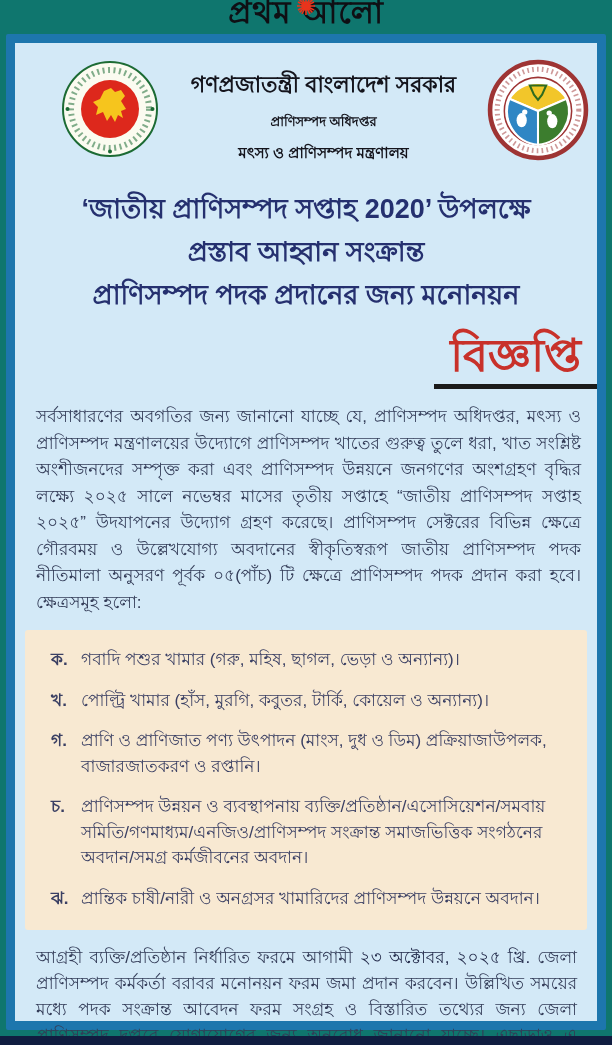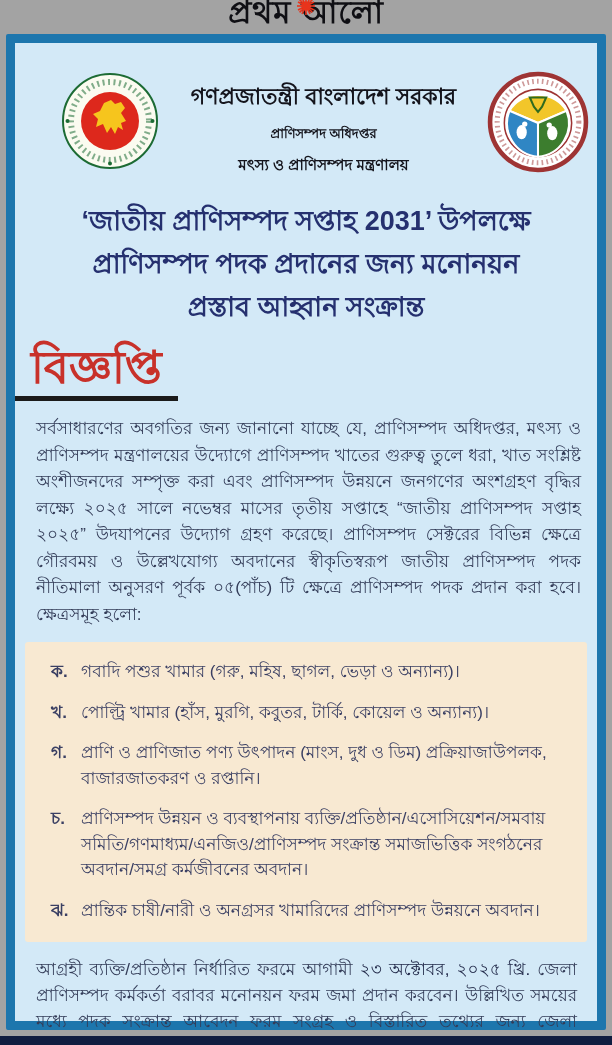--- a/index.html
+++ b/index.html
@@ -1,48 +1,48 @@
 <!DOCTYPE html>
 <html><head>
 <meta charset="utf-8">
 <style>
   * { margin:0; padding:0; box-sizing:border-box; }
   html,body { background:#ffffff; }
   .page {
     position:relative; width:612px; height:1045px; margin:0 auto;
-    background:#a3a3a3; overflow:hidden;
+    background:#0f766e; overflow:hidden;
     font-family:"Liberation Sans","DejaVu Sans",sans-serif;
   }
   
   .masthead {
     position:absolute; top:-5px; left:0; width:100%; height:38px;
     text-align:center;
   }
   .masthead-text {
     font-size:31px; font-weight:bold; color:#0f0f14; letter-spacing:1px;
     line-height:36px;
   }
   .sun { position:absolute; left:297px; top:2px; }
   
   .notice-box {
     position:absolute; top:34px; left:6px; width:600px; height:996px;
     border:9px solid #1d76ad; background:#d3e9f7; border-radius:2px;
   }
-  .header-row { display:flex; align-items:flex-start; padding:28px 8px 0 12px;margin-left:33px; }
+  .header-row { display:flex; align-items:flex-start; padding:16px 8px 0 12px;margin-left:33px; }
   .seal { flex:0 0 auto; }
   .header-text { flex:1 1 auto; text-align:center; padding-top:8px; color:#14141c; }
   .gov-line   { font-size:22px; font-weight:bold; margin-bottom:8px; }
   .dept-line  { font-size:13px; font-weight:bold; margin-bottom:8px; }
   .min-line   { font-size:15px; font-weight:bold; }
   
   .title-block {
     margin-top:22px; text-align:center;
     color:#25306f; font-weight:bold; font-size:27px; line-height:43px;
   }
-  .bij-wrap { text-align:left; margin-top:14px; }
+  .bij-wrap { text-align:right; margin-top:14px; }
   .bij-label {
     display:inline-block; font-size:45px; font-weight:bold; color:#c8312a;
     line-height:1.12; padding:0 16px 3px; border-bottom:5px solid #1b1b1b;
   }
   
   .intro-para {
     margin:15px 16px 0 21px; font-size:17px; line-height:26.5px;
     color:#333c58; text-align:justify;
   }
   .fields-box {
@@ -111,23 +111,23 @@
         <path d="M50 51 L50 84 A33 33 0 0 0 78 39 Z" fill="#3c7d2e" stroke="#ffffff" stroke-width="2"></path>
         <path d="M42 26 h16 l-4 9 -4 5 -4 -5 z" fill="none" stroke="#2f6b1f" stroke-width="2"></path>
         <ellipse cx="34" cy="60" rx="5" ry="7" fill="#ffffff"></ellipse>
         <circle cx="37" cy="52" r="2.6" fill="#ffffff"></circle>
         <ellipse cx="64" cy="61" rx="5" ry="7" fill="#ffffff"></ellipse>
         <circle cx="61" cy="53" r="2.6" fill="#ffffff"></circle>
       </svg>
     </div>
 
     <div class="title-block">
-      <div>‘জাতীয় প্রাণিসম্পদ সপ্তাহ 2031’ উপলক্ষে</div>
+      <div>‘জাতীয় প্রাণিসম্পদ সপ্তাহ 2020’ উপলক্ষে</div>
+      <div>প্রস্তাব আহ্বান সংক্রান্ত</div>
       <div>প্রাণিসম্পদ পদক প্রদানের জন্য মনোনয়ন</div>
-      <div>প্রস্তাব আহ্বান সংক্রান্ত</div>
     </div>
 
     <div class="bij-wrap">
       <span class="bij-label">বিজ্ঞপ্তি</span>
     </div>
 
     <p class="intro-para">সর্বসাধারণের অবগতির জন্য জানানো যাচ্ছে যে, প্রাণিসম্পদ অধিদপ্তর, মৎস্য ও প্রাণিসম্পদ মন্ত্রণালয়ের উদ্যোগে প্রাণিসম্পদ খাতের গুরুত্ব তুলে ধরা, খাত সংশ্লিষ্ট অংশীজনদের সম্পৃক্ত করা এবং প্রাণিসম্পদ উন্নয়নে জনগণের অংশগ্রহণ বৃদ্ধির লক্ষ্যে ২০২৫ সালে নভেম্বর মাসের তৃতীয় সপ্তাহে “জাতীয় প্রাণিসম্পদ সপ্তাহ ২০২৫” উদযাপনের উদ্যোগ গ্রহণ করেছে। প্রাণিসম্পদ সেক্টরের বিভিন্ন ক্ষেত্রে গৌরবময় ও উল্লেখযোগ্য অবদানের স্বীকৃতিস্বরূপ জাতীয় প্রাণিসম্পদ পদক নীতিমালা অনুসরণ পূর্বক ০৫(পাঁচ) টি ক্ষেত্রে প্রাণিসম্পদ পদক প্রদান করা হবে। ক্ষেত্রসমূহ হলো:</p>
 
     <div class="fields-box">
       <div class="field-item">

